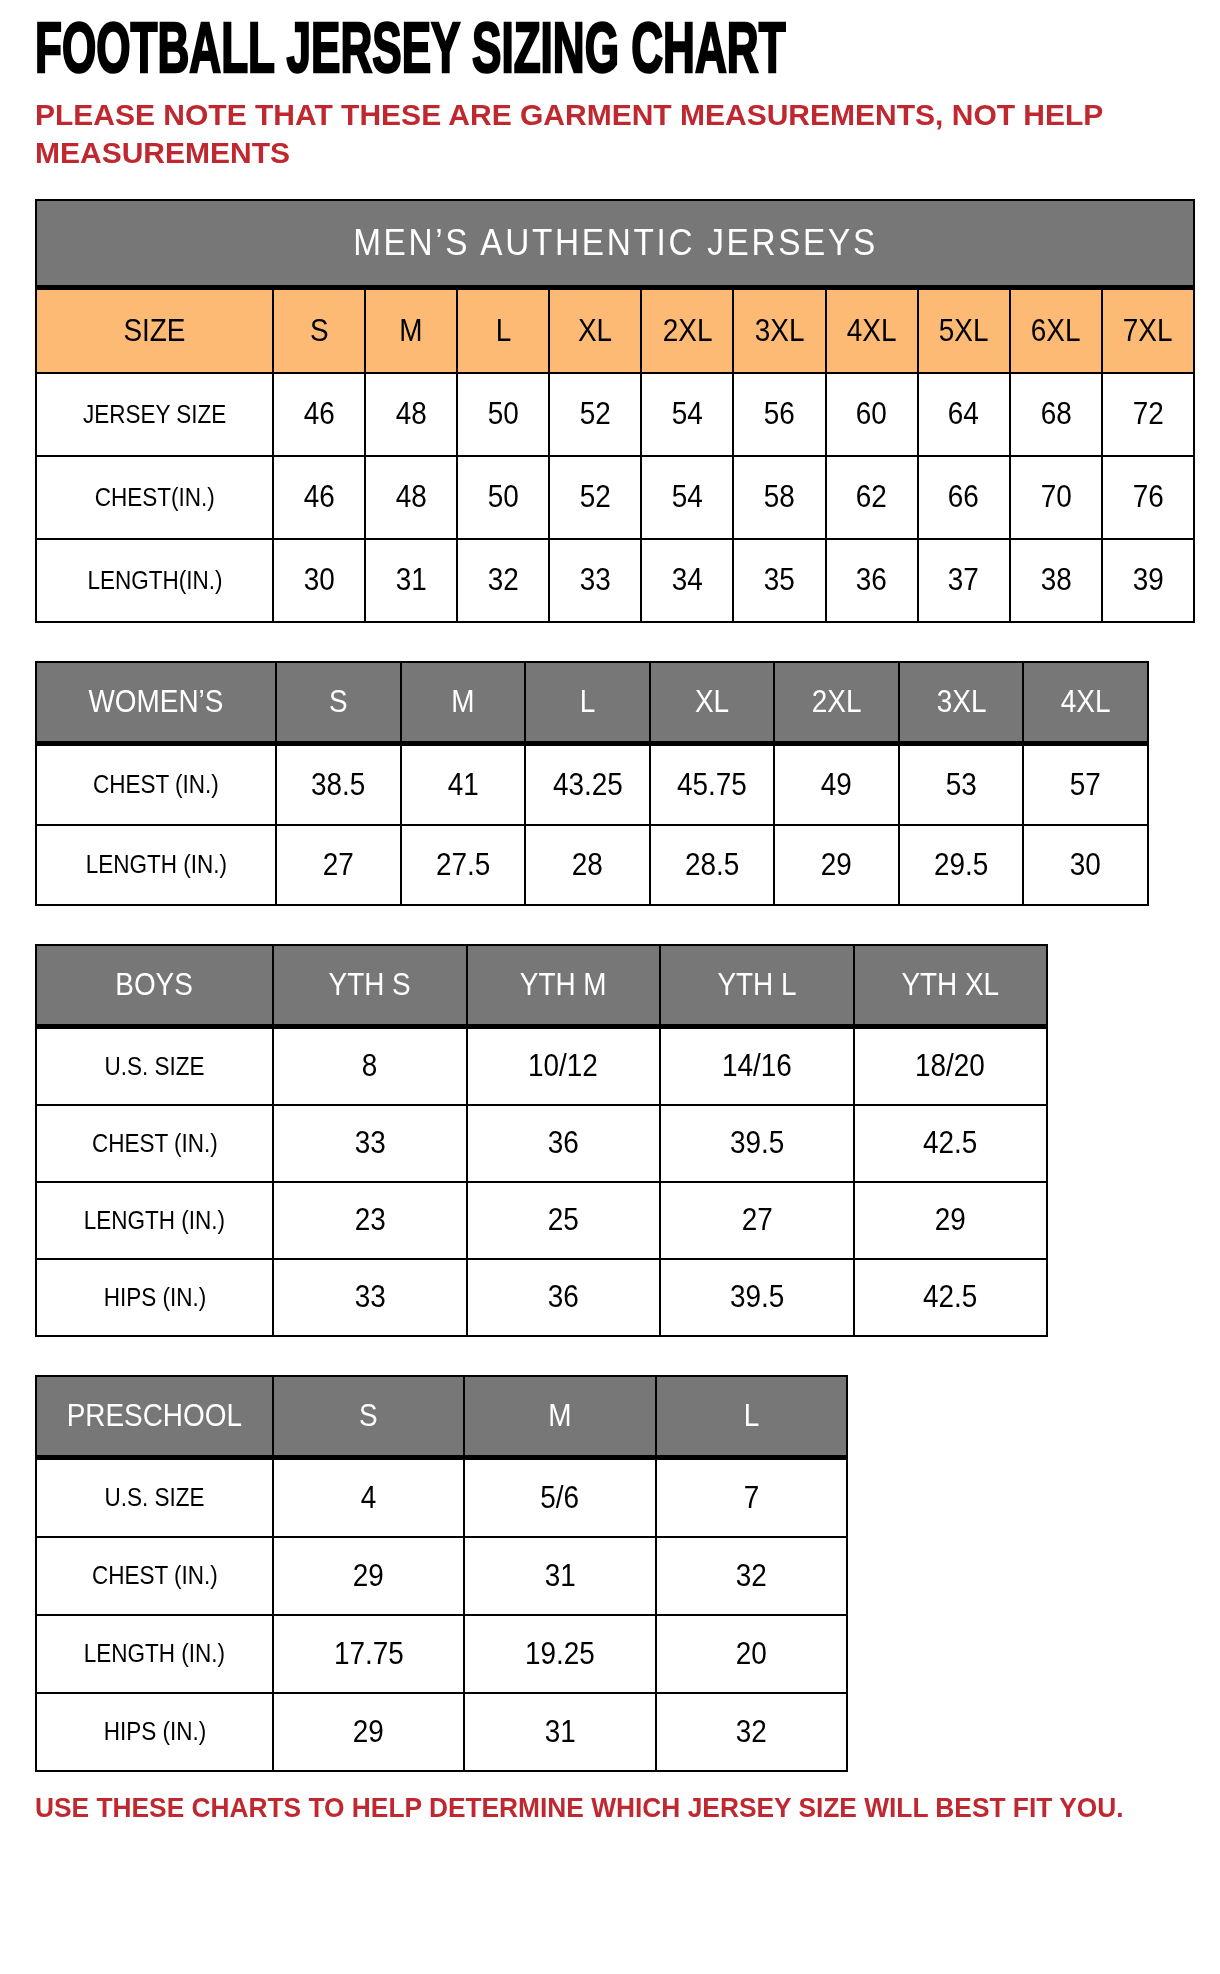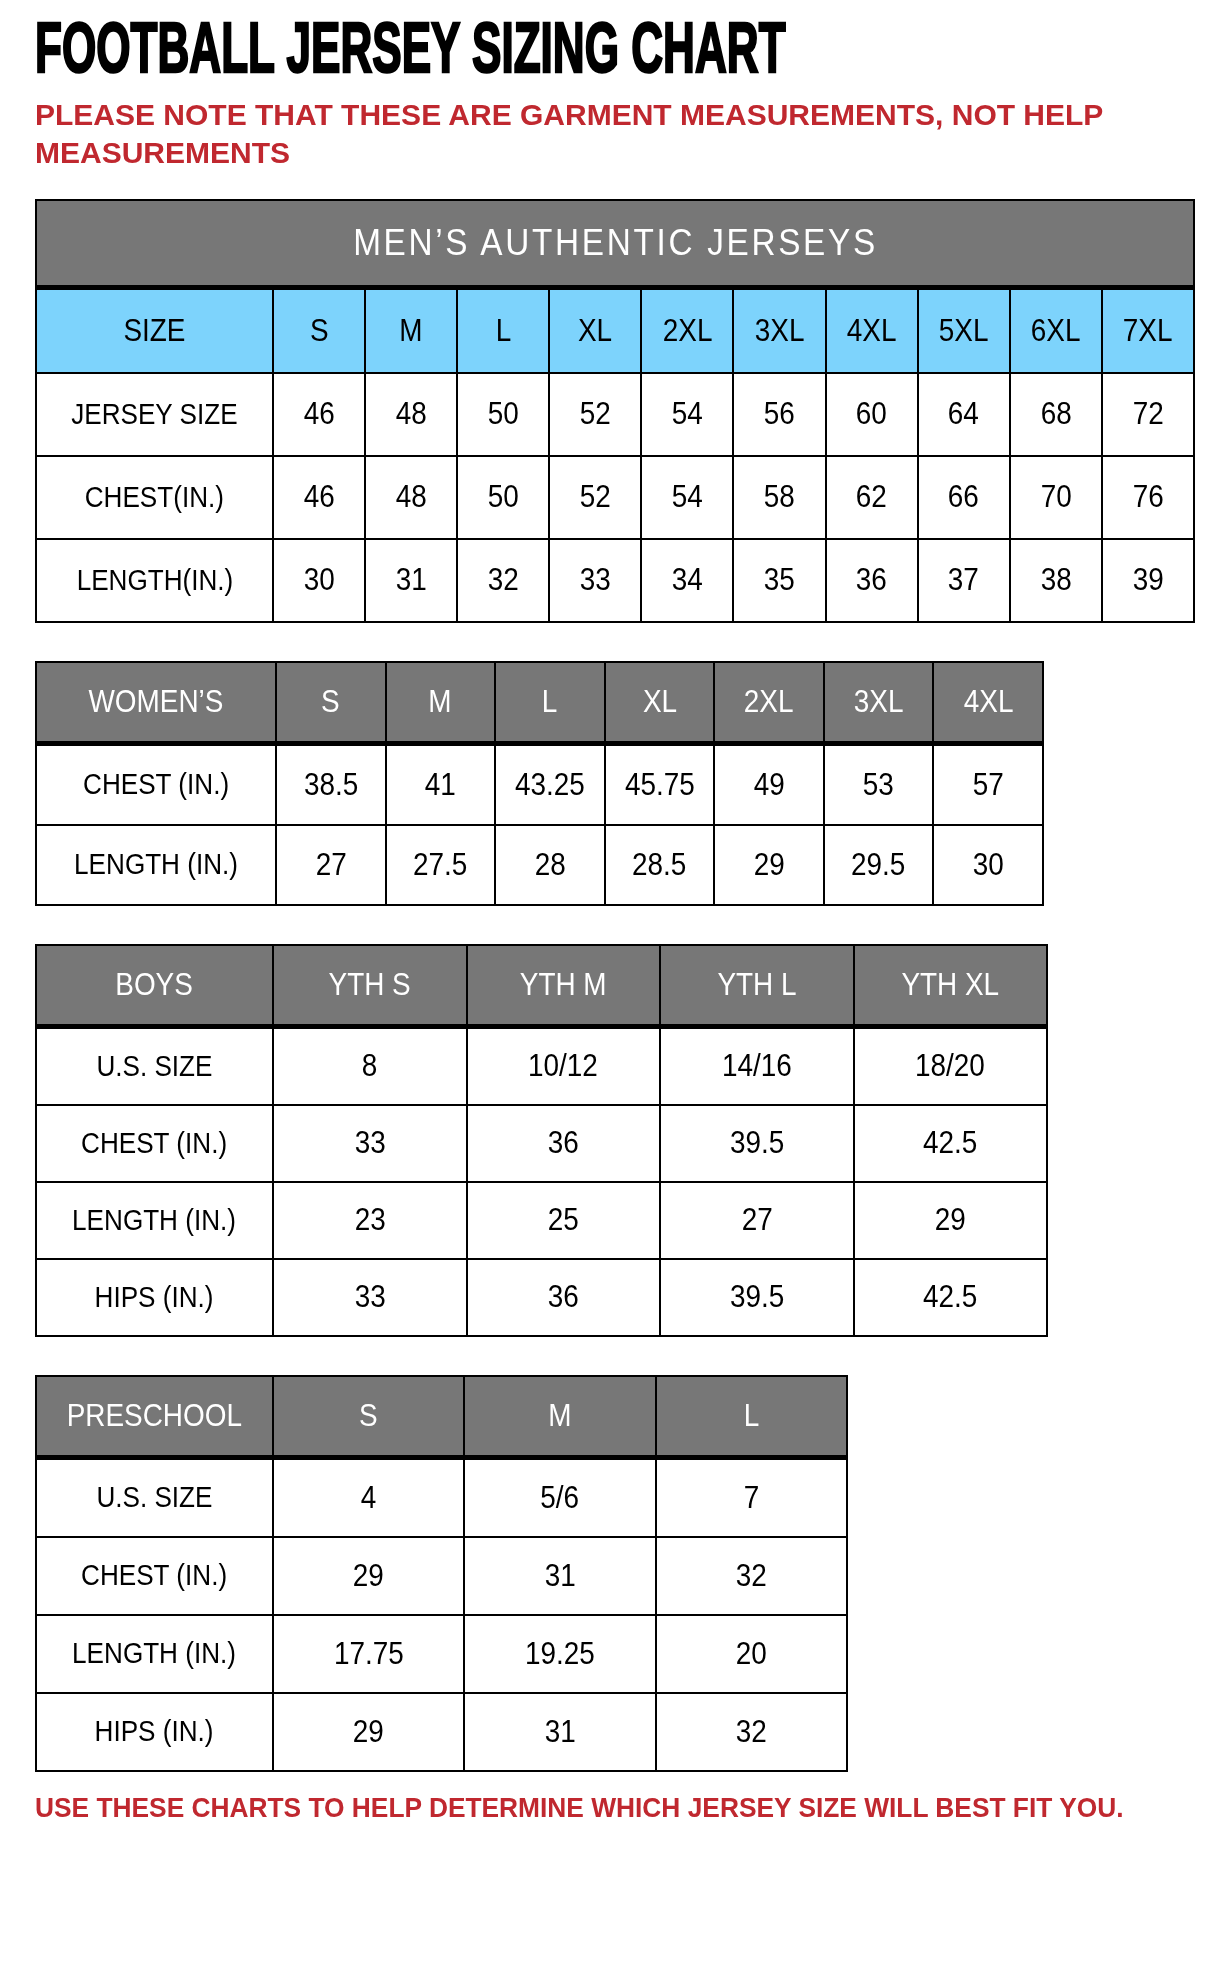--- a/index.html
+++ b/index.html
@@ -71,34 +71,34 @@
 
   .header-row th{
     height:78px;
     background:var(--gray);
     color:#fff;
     font-weight:normal;
     font-size:31px;
     border-bottom:5px solid var(--border);
   }
   .size-table td{height:78px;font-size:31px;}
-  .size-table td.row-label{font-size:29px;}
+  .size-table td.row-label{font-size:25px;}
 
   
   .table-mens{width:1160px;}
   .table-mens .col-label{width:237px;}
   .table-mens .header-row th{
-    background:#7dd3fc;
+    background:#fdba74;
     color:var(--ink);
     border-bottom:2px solid var(--border);
     height:82px;
   }
   .table-mens td{height:81px;}
 
-  .table-womens{width:1009px;}
+  .table-womens{width:1114px;}
   .table-womens .col-label{width:240px;}
   .table-womens td{height:78px;}
 
   .table-boys{width:1013px;}
   .table-boys .col-label{width:237px;}
   .table-boys td{height:75px;}
 
   .table-preschool{width:813px;margin-top:13px;}
   .table-preschool .col-label{width:237px;}
   .table-preschool td{height:76px;}

